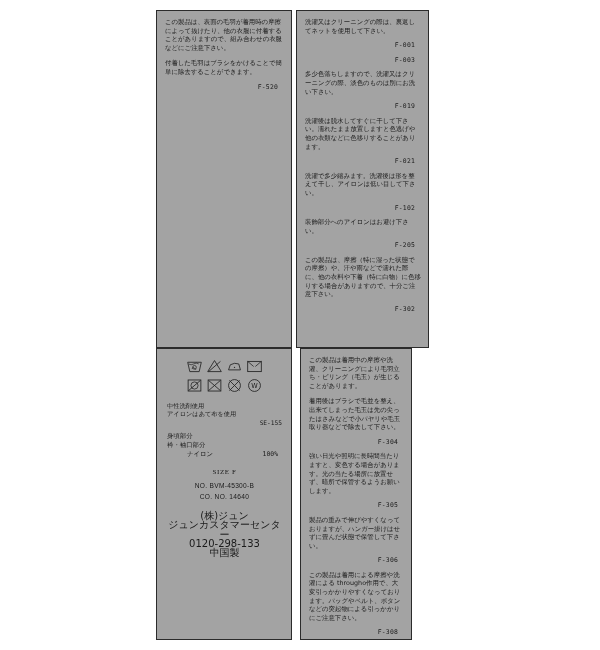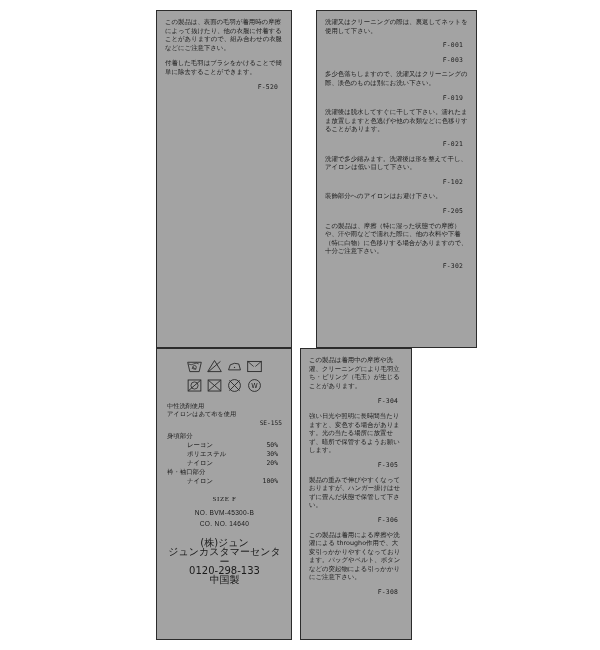--- a/index.html
+++ b/index.html
@@ -22,21 +22,21 @@
 
   
   .panel {
     position: absolute;
     border: 1px solid #2b2b2b;
     background: #a3a3a3;
     box-sizing: border-box;
   }
   #panel-top-left    { left: 156px; top: 10px;  width: 136px; height: 338px; }
   #panel-bottom-left { left: 156px; top: 348px; width: 136px; height: 292px; }
-  #panel-top-right   { left: 316px; top: 10px;  width: 161px; height: 338px; }
+  #panel-top-right   { left: 296px; top: 10px;  width: 133px; height: 338px; }
   #panel-bottom-right{ left: 300px; top: 348px; width: 112px; height: 292px; }
 
   .panel-inner {
     padding: 7px 7px 6px 8px;
     box-sizing: border-box;
     height: 100%;
   }
 
   
   .jp {
@@ -233,36 +233,20 @@
         </span>
       </div>
 
       <p class="note">中性洗剤使用</p>
       <p class="note">アイロンはあて布を使用</p>
       <p class="note-code">SE-155</p>
 
       <div class="gap-s"></div>
 
       <p class="sec-title">身頃部分</p>
-      <table class="mat-table">
-        <tbody>
-            <tr>
-          <td class="name">レーヨン</td>
-          <td class="val">50%</td>
-        </tr>
-        <tr>
-          <td class="name">ポリエステル</td>
-          <td class="val">30%</td>
-        </tr>
-        <tr>
-          <td class="name">ナイロン</td>
-          <td class="val">20%</td>
-        </tr>
-      </tbody>
-        </table>
 
       <p class="sec-title">衿・袖口部分</p>
       <table class="mat-table">
         <tbody>
             <tr>
           <td class="name">ナイロン</td>
           <td class="val">100%</td>
         </tr>
       </tbody>
         </table>
@@ -279,20 +263,21 @@
       <p class="brand-line">(株)ジュン</p>
       <p class="brand-line">ジュンカスタマーセンター</p>
       <p class="brand-line">0120-298-133</p>
       <p class="brand-line">中国製</p>
     </div>
   </div>
 
   <div class="panel" id="panel-bottom-right">
     <div class="panel-inner">
       <p class="jp block">この製品は着用中の摩擦や洗濯、クリーニングにより毛羽立ち・ピリング（毛玉）が生じることがあります。</p>
+      <p class="jp tight">着用後はブラシで毛並を整え、出来てしまった毛玉は先の尖ったはさみなどで小パヤリや毛玉取り器などで除去して下さい。</p>
       <p class="code-right">F-304</p>
       <p class="jp tight">強い日光や照明に長時間当たりますと、変色する場合があります。光の当たる場所に放置せず、暗所で保管するようお願いします。</p>
       <p class="code-right">F-305</p>
       <p class="jp tight">製品の重みで伸びやすくなっておりますが、ハンガー掛けはせずに畳んだ状態で保管して下さい。</p>
       <p class="code-right">F-306</p>
       <p class="jp tight">この製品は着用による摩擦や洗濯による througho作用で、大変引っかかりやすくなっております。バッグやベルト、ボタンなどの突起物による引っかかりにご注意下さい。</p>
       <p class="code-right">F-308</p>
     </div>
   </div>
 

